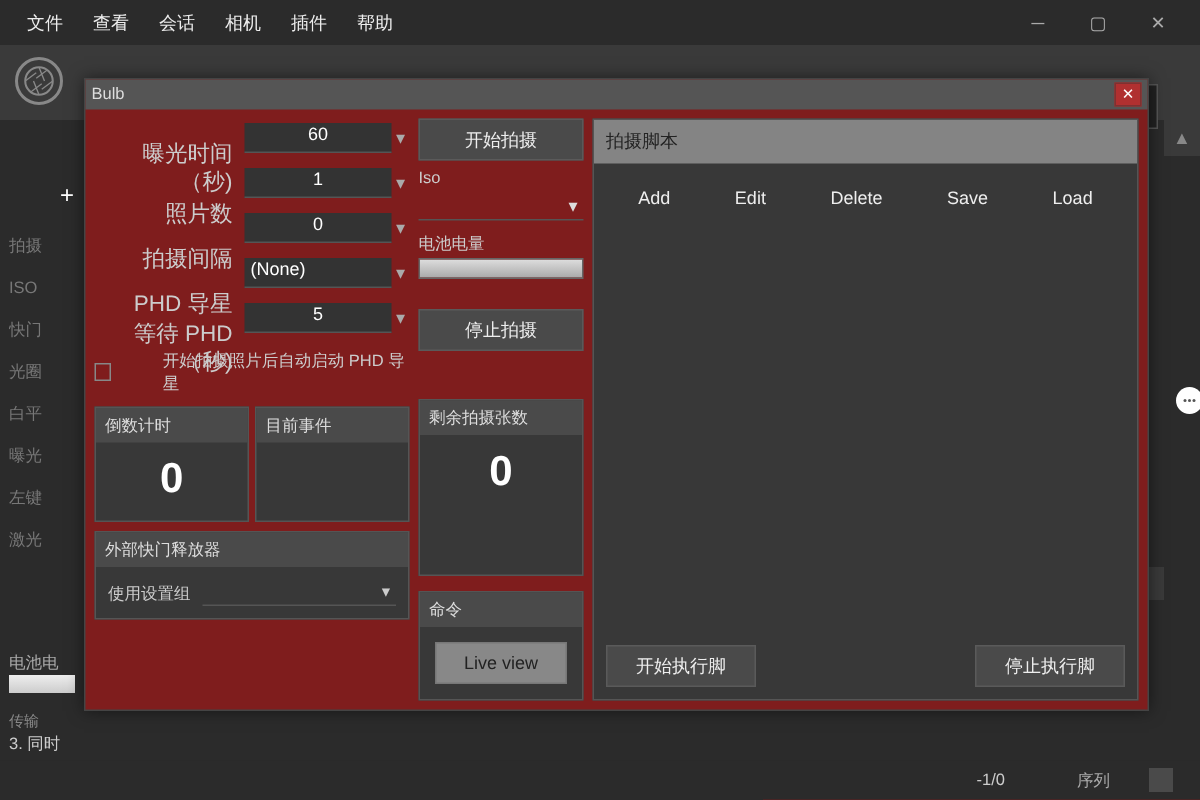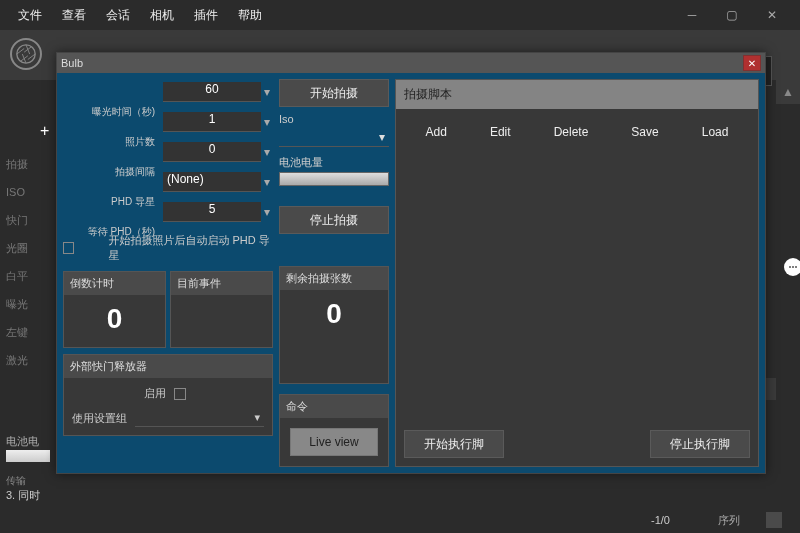--- a/index.html
+++ b/index.html
@@ -12,31 +12,31 @@
 .aperture { position: absolute; left: 10px; top: 38px; width: 32px; height: 32px; border: 2px solid #888; border-radius: 50%; display: flex; align-items: center; justify-content: center; }
 .aperture svg { width: 22px; height: 22px; }
 .plus-side { position: absolute; left: 40px; top: 122px; color: #fff; font-size: 16px; }
 .side-labels { position: absolute; left: 6px; top: 150px; width: 50px; }
 .side-labels div { height: 28px; line-height: 28px; color: #777; font-size: 11px; overflow: hidden; white-space: nowrap; }
 .battery-side { position: absolute; left: 6px; top: 434px; font-size: 11px; color: #aaa; }
 .battery-bar { position: absolute; left: 6px; top: 450px; width: 44px; height: 12px; background: linear-gradient(#eee,#ccc); }
 .trans-side { position: absolute; left: 6px; top: 474px; font-size: 10px; color: #888; }
 .trans-text { position: absolute; left: 6px; top: 488px; font-size: 11px; color: #ccc; }
 
-.dialog { position: absolute; left: 56px; top: 52px; width: 710px; height: 422px; background: #0c4a6e; border: 1px solid #444; box-shadow: 0 0 10px rgba(0,0,0,.5); }
+.dialog { position: absolute; left: 56px; top: 52px; width: 710px; height: 422px; background: #7f1d1d; border: 1px solid #444; box-shadow: 0 0 10px rgba(0,0,0,.5); }
 .dlg-title { height: 20px; background: #555; display: flex; align-items: center; padding: 0 4px; }
 .dlg-title span { font-size: 11px; color: #ddd; }
 .dlg-close { margin-left: auto; width: 18px; height: 16px; background: #b03030; color: #fff; display: flex; align-items: center; justify-content: center; font-size: 10px; border: 1px solid #803030; }
 .dlg-body { display: flex; padding: 6px; gap: 6px; height: calc(100% - 20px); }
 .col-left { width: 210px; display: flex; flex-direction: column; }
 .col-mid { width: 110px; display: flex; flex-direction: column; }
 .col-right { flex: 1; display: flex; flex-direction: column; border-radius: 28px; }
 
 .form-row { display: flex; align-items: center; height: 26px; margin-bottom: 4px; }
-.form-row .lbl { width: 100px; text-align: right; padding-right: 8px; color: #ccc; font-size: 10px; margin-top: 40px; }
+.form-row .lbl { width: 100px; text-align: right; padding-right: 8px; color: #ccc; font-size: 15px; margin-top: 40px; }
 .form-row .inp { flex: 1; height: 20px; background: #333; border: none; border-bottom: 1px solid #555; color: #fff; text-align: center; font-size: 12px; }
 .form-row .dd { width: 12px; text-align: center; color: #aaa; }
 .chk-row { display: flex; align-items: center; padding: 4px 2px; color: #ccc; font-size: 11px; gap: 28px; }
 .chk { width: 12px; height: 12px; border: 1px solid #888; margin-right: 6px; display: inline-block; }
 
 .btn { background: #4a4a4a; border: 1px solid #5a5a5a; color: #eee; height: 28px; display: flex; align-items: center; justify-content: center; font-size: 12px; cursor: pointer; }
 .btn.grey { background: #888; color: #222; border: 1px solid #777; }
 .mid-label { font-size: 11px; color: #ccc; padding: 2px 0; }
 .batt-bar { height: 14px; background: linear-gradient(#ddd,#aaa); border: 1px solid #666; margin-bottom: 6px; }
 
@@ -171,24 +171,20 @@
           <div class="v">0</div>
         </div>
         <div class="counter">
           <div class="h">目前事件</div>
           <div class="v"></div>
         </div>
       </div>
       <div class="panel">
         <div class="h">外部快门释放器</div>
         <div class="body">
-          <div class="enable-row">
-            <span>启用</span>
-            <span class="chk"></span>
-          </div>
           <div class="set-row">
             <span class="lbl2">使用设置组</span>
             <div class="dd2">▾</div>
           </div>
         </div>
       </div>
     </div>
 
     <div class="col-mid">
       <div class="btn" style="margin-bottom:4px">开始拍摄</div>

